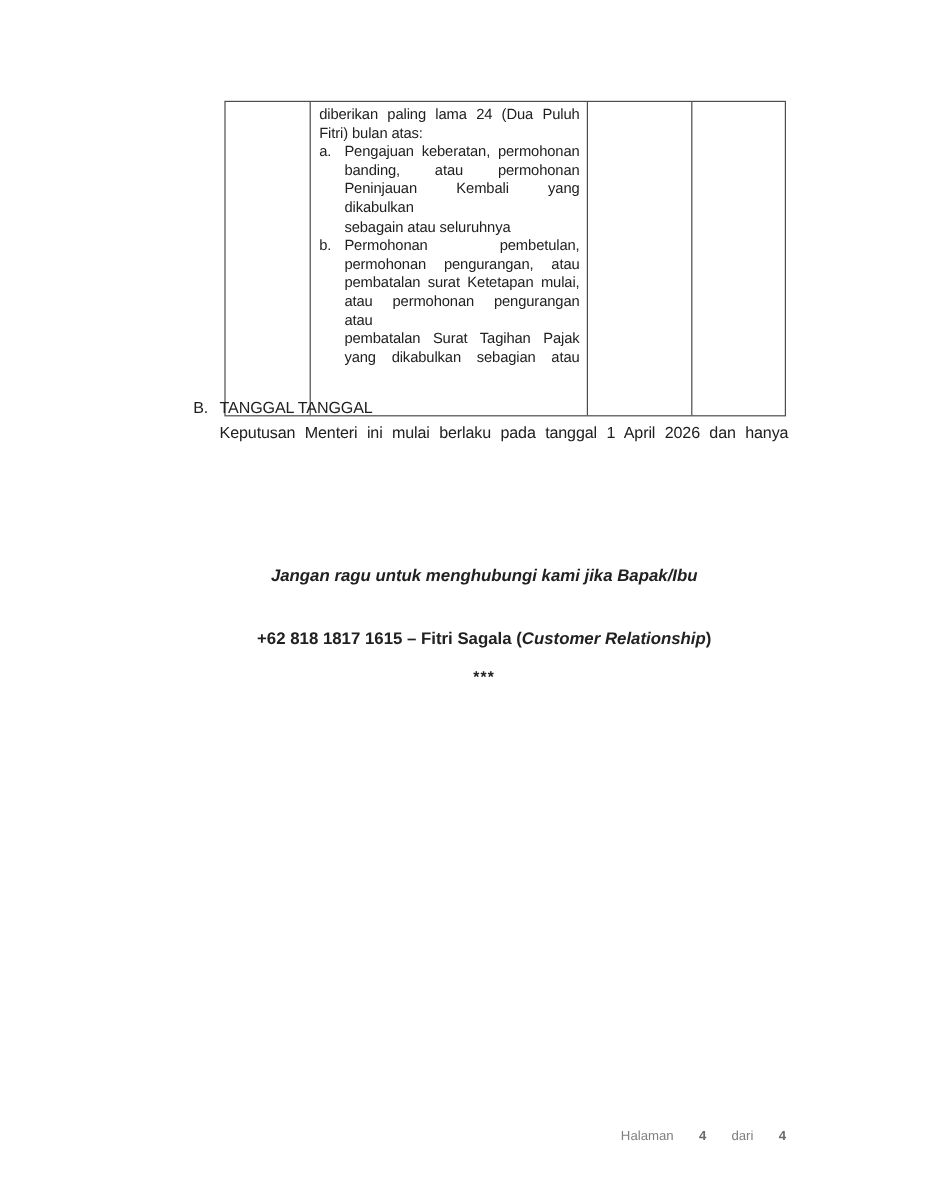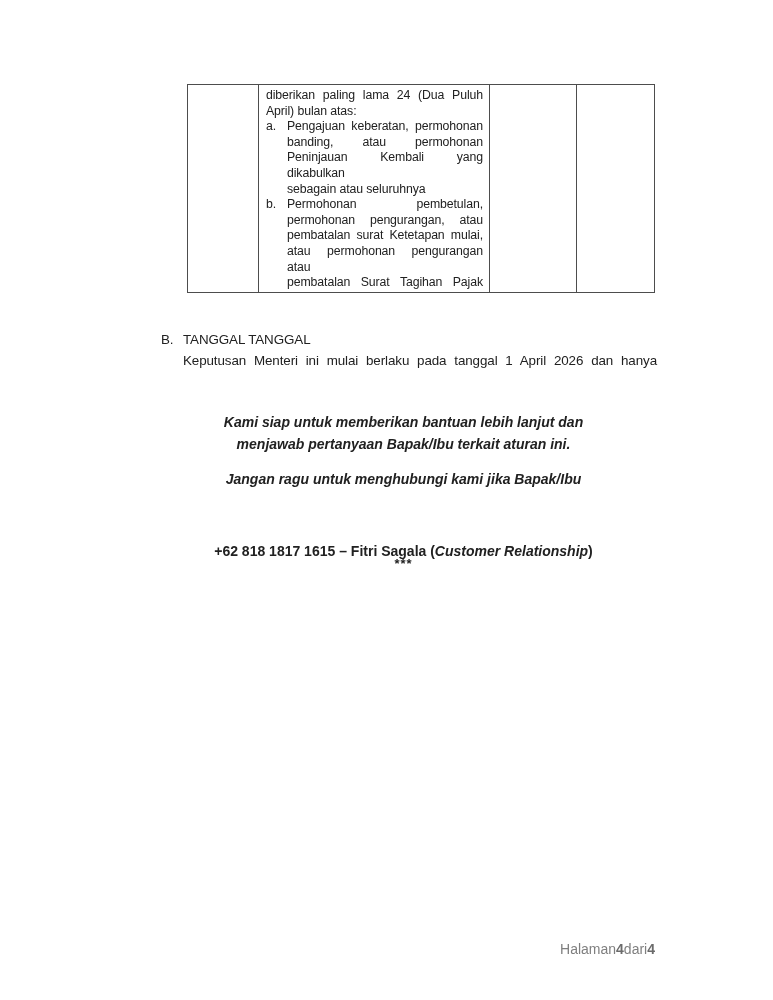--- a/index.html
+++ b/index.html
@@ -7,21 +7,21 @@
   body {
     width: 773px; height: 1000px; position: relative;
     font-family: "Liberation Sans", sans-serif;
     color: #212121;
   }
   .page { position: absolute; inset: 0; background: #ffffff; overflow: hidden; }
 
   
   .doc-table {
     position: absolute; left: 187px; top: 84px;
-    width: 468px; height: 209px;
+    width: 468px; height: 263px;
     display: flex; border: 1px solid #4d4d4d;
   }
   .cell { height: 100%; border-right: 1px solid #4d4d4d; }
   .cell:last-child { border-right: none; }
   .cell-1 { width: 71px; }
   .cell-2 {
     width: 231px; padding: 3px 6px 0 7px;
     font-size: 12.3px; line-height: 15.6px; letter-spacing: -0.1px;
     overflow: hidden;
   }
@@ -46,43 +46,43 @@
 
   
   .center-para {
     position: absolute; left: 151px; width: 505px;
     text-align: center; font-weight: bold; font-style: italic;
     font-size: 14px; line-height: 22px;
   }
   .center-para .ln { text-align: center; }
   .p1 { top: 411px; }
   .p2 { top: 468px; }
-  .contact { top: 540px; font-style: normal; }
+  .contact { top: 521px; font-style: normal; }
   .contact .it { font-style: italic; }
   .stars { top: 553px; font-style: normal; font-size: 13px; letter-spacing: 1px; }
 
   
   .footer {
     position: absolute; top: 941px; right: 118px;
-    font-size: 14px; color: #7f7f7f;
-    display: flex; gap: 0; align-items: baseline;
+    font-size: 11px; color: #7f7f7f;
+    display: flex; gap: 21px; align-items: baseline;
   }
   .footer .fb { font-weight: bold; color: #6b6b6b; }
 </style>
 </head>
 <body>
 
 <div class="page">
 
   <div class="doc-table">
     <div class="cell cell-1"></div>
     <div class="cell cell-2">
       <div class="jlines">
           <div class="ln">diberikan paling lama 24 (Dua Puluh</div>
-          <div class="ln last">April) bulan atas:</div>
+          <div class="ln last">Fitri) bulan atas:</div>
         </div>
       <div class="list-item">
         <span class="marker">a.</span>
         <div class="jlines">
             <div class="ln">Pengajuan keberatan, permohonan</div>
             <div class="ln">banding, atau permohonan</div>
             <div class="ln">Peninjauan Kembali yang dikabulkan</div>
             <div class="ln last">sebagain atau seluruhnya</div>
           </div>
       </div>
@@ -105,24 +105,20 @@
   <div class="section-b">
     <div class="sec-head">
       <span class="marker">B.</span>
       <span class="sec-title">TANGGAL TANGGAL</span>
     </div>
     <div class="sec-body jlines">
         <div class="ln">Keputusan Menteri ini mulai berlaku pada tanggal 1 April 2026 dan hanya</div>
       </div>
   </div>
 
-  <div class="center-para p1">
-      <div class="ln">Kami siap untuk memberikan bantuan lebih lanjut dan</div>
-      <div class="ln last">menjawab pertanyaan Bapak/Ibu terkait aturan ini.</div>
-    </div>
 
   <div class="center-para p2">
       <div class="ln">Jangan ragu untuk menghubungi kami jika Bapak/Ibu</div>
     </div>
 
   <div class="center-para contact"><span>+62 818 1817 1615 – Fitri Sagala (</span><span class="it">Customer Relationship</span><span>)</span></div>
 
   <div class="center-para stars">***</div>
 
   <div class="footer">

